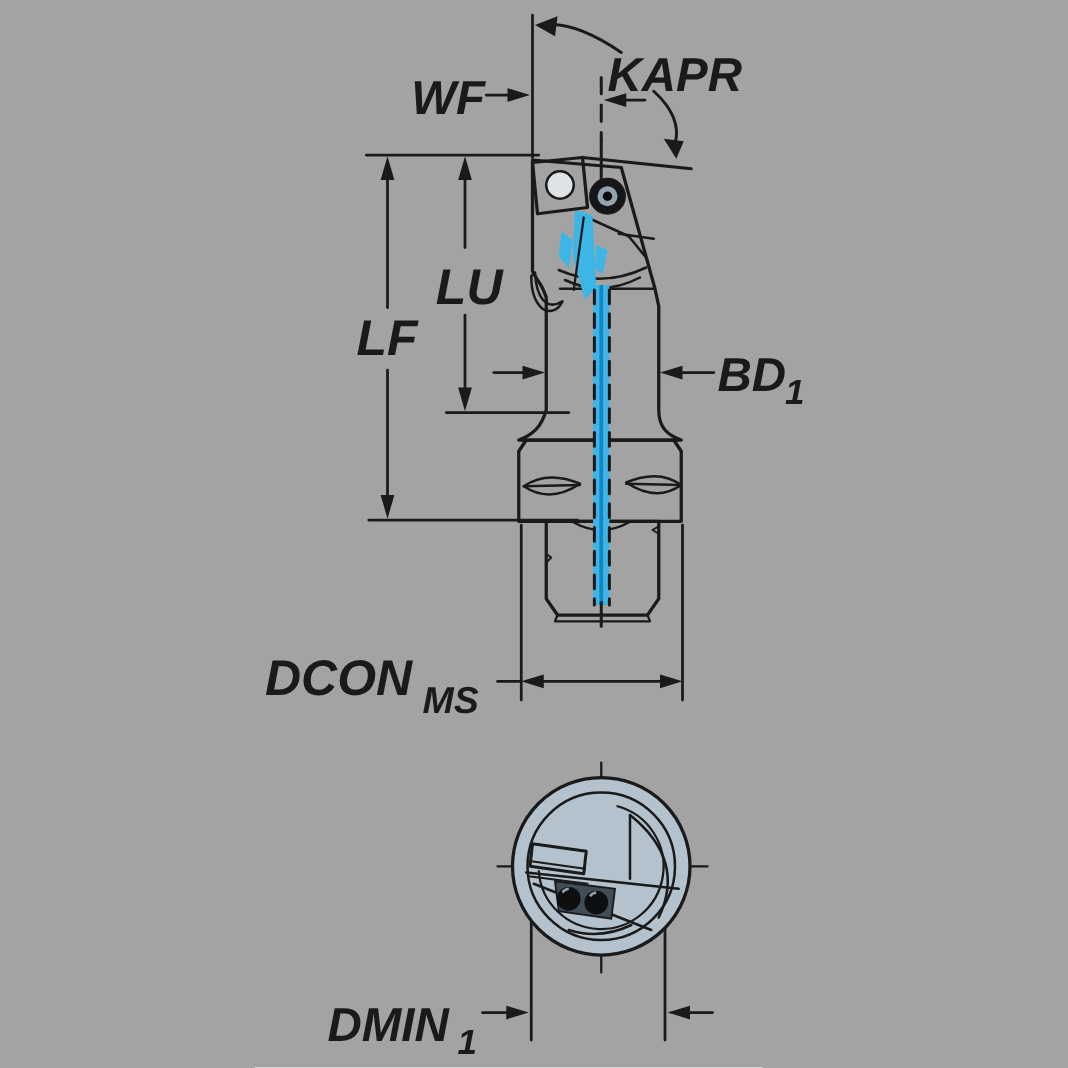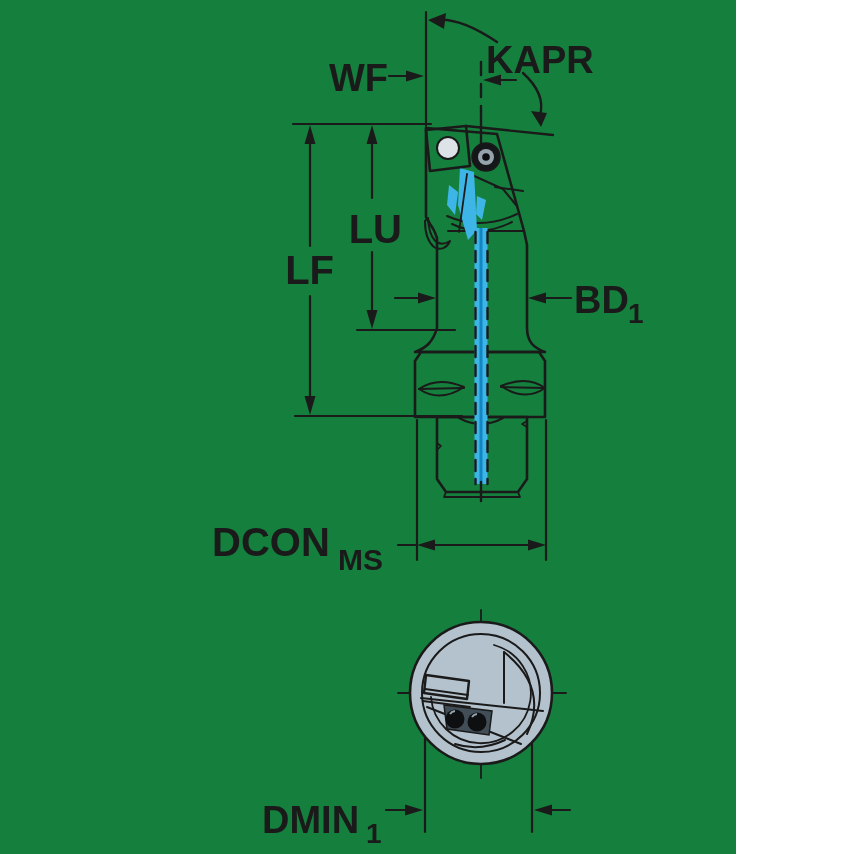--- a/index.html
+++ b/index.html
@@ -1,16 +1,16 @@
 <!DOCTYPE html>
 <html><head>
 <meta charset="utf-8">
 <style>
   html,body{margin:0;padding:0;background:#ffffff;}
-  .stage{width:736px;height:854px;position:relative;background:#15803d;overflow:hidden;}
+  .stage{width:854px;height:854px;position:relative;background:#a3a3a3;overflow:hidden;font-style:italic;}
   svg{display:block;}
   text{font-family:"Liberation Sans","DejaVu Sans",sans-serif;font-weight:700;fill:#1a1a1a;}
   .dim-label{font-size:38px;}
   .dim-label-lg{font-size:40px;}
   .dim-sub{font-size:28px;}
   .outline{stroke:#1a1a1a;stroke-linejoin:round;stroke-linecap:round;fill:none;}
 </style>
 </head>
 <body>
 

